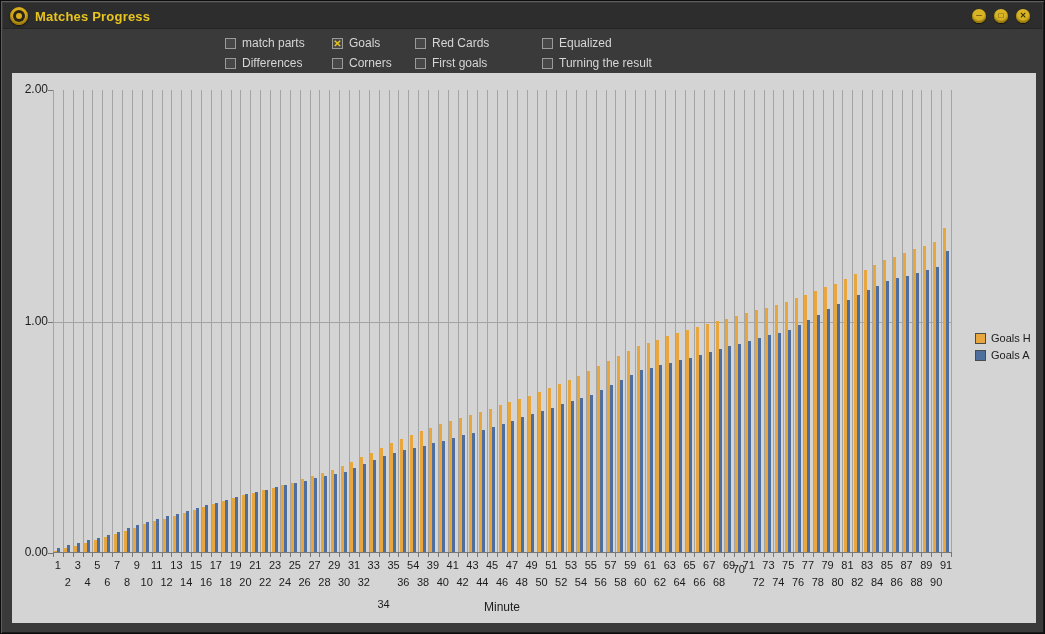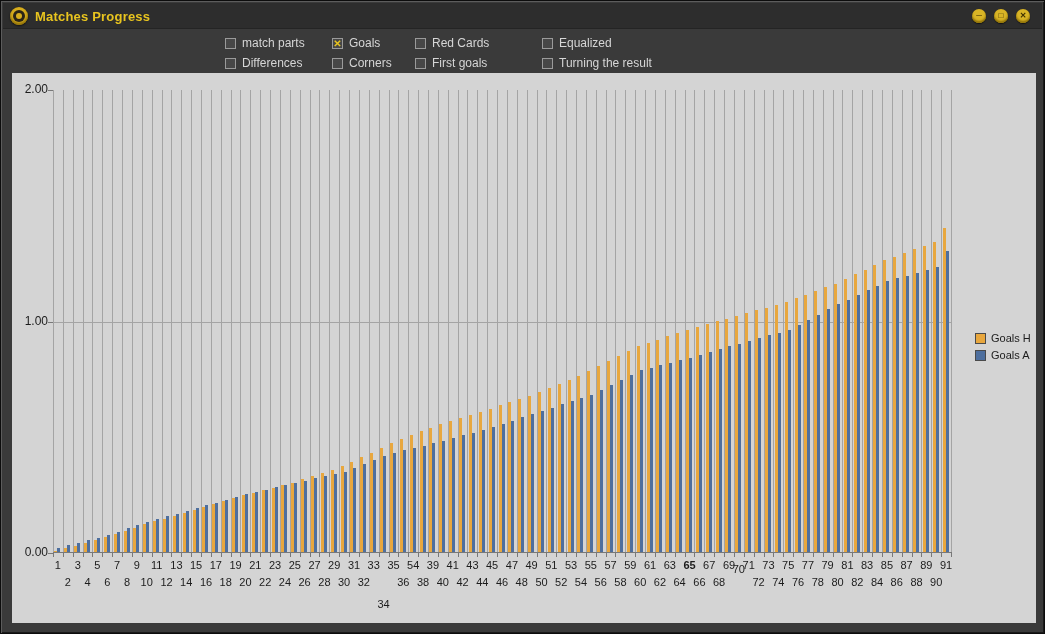--- a/index.html
+++ b/index.html
@@ -474,20 +474,21 @@
         <div class="bar" style="left: 859.96px; height: 302.8px; background: rgb(232, 167, 62);"></div>
         <div class="bar" style="left: 862.96px; height: 279.2px; background: rgb(78, 111, 158);"></div>
         <div class="bar" style="left: 869.83px; height: 306.5px; background: rgb(232, 167, 62);"></div>
         <div class="bar" style="left: 872.83px; height: 282px; background: rgb(78, 111, 158);"></div>
         <div class="bar" style="left: 879.7px; height: 310.2px; background: rgb(232, 167, 62);"></div>
         <div class="bar" style="left: 882.7px; height: 284.7px; background: rgb(78, 111, 158);"></div>
         <div class="bar" style="left: 889.57px; height: 324.1px; background: rgb(232, 167, 62);"></div>
         <div class="bar" style="left: 892.57px; height: 300.9px; background: rgb(78, 111, 158);"></div>
       </div>
     <div id="decor"></div>
+    <div class="axis-title">Minute</div>
     <div class="legend" id="legend">
         <div class="legend-item">
           <div class="legend-swatch" style="background: rgb(232, 167, 62);"></div>
           <div class="legend-label">Goals H</div>
         </div>
         <div class="legend-item">
           <div class="legend-swatch" style="background: rgb(78, 111, 158);"></div>
           <div class="legend-label">Goals A</div>
         </div>
       </div>
@@ -554,21 +555,21 @@
       <div class="xlabel" style="left: 567.8px; top: 486px;">55</div>
       <div class="xlabel" style="left: 577.7px; top: 503px;">56</div>
       <div class="xlabel" style="left: 587.5px; top: 486px;">57</div>
       <div class="xlabel" style="left: 597.4px; top: 503px;">58</div>
       <div class="xlabel" style="left: 607.3px; top: 486px;">59</div>
       <div class="xlabel" style="left: 617.2px; top: 503px;">60</div>
       <div class="xlabel" style="left: 627px; top: 486px;">61</div>
       <div class="xlabel" style="left: 636.9px; top: 503px;">62</div>
       <div class="xlabel" style="left: 646.8px; top: 486px;">63</div>
       <div class="xlabel" style="left: 656.6px; top: 503px;">64</div>
-      <div class="xlabel" style="left: 666.5px; top: 486px; font-weight: bold;">65</div>
+      <div class="xlabel" style="left: 666.5px; top: 486px;">65</div>
       <div class="xlabel" style="left: 676.4px; top: 503px;">66</div>
       <div class="xlabel" style="left: 686.2px; top: 486px;">67</div>
       <div class="xlabel" style="left: 696.1px; top: 503px;">68</div>
       <div class="xlabel" style="left: 706px; top: 486px;">69</div>
       <div class="xlabel" style="left: 715.8px; top: 490px;">70</div>
       <div class="xlabel" style="left: 725.7px; top: 486px;">71</div>
       <div class="xlabel" style="left: 735.6px; top: 503px;">72</div>
       <div class="xlabel" style="left: 745.4px; top: 486px;">73</div>
       <div class="xlabel" style="left: 755.3px; top: 503px;">74</div>
       <div class="xlabel" style="left: 765.2px; top: 486px;">75</div>

